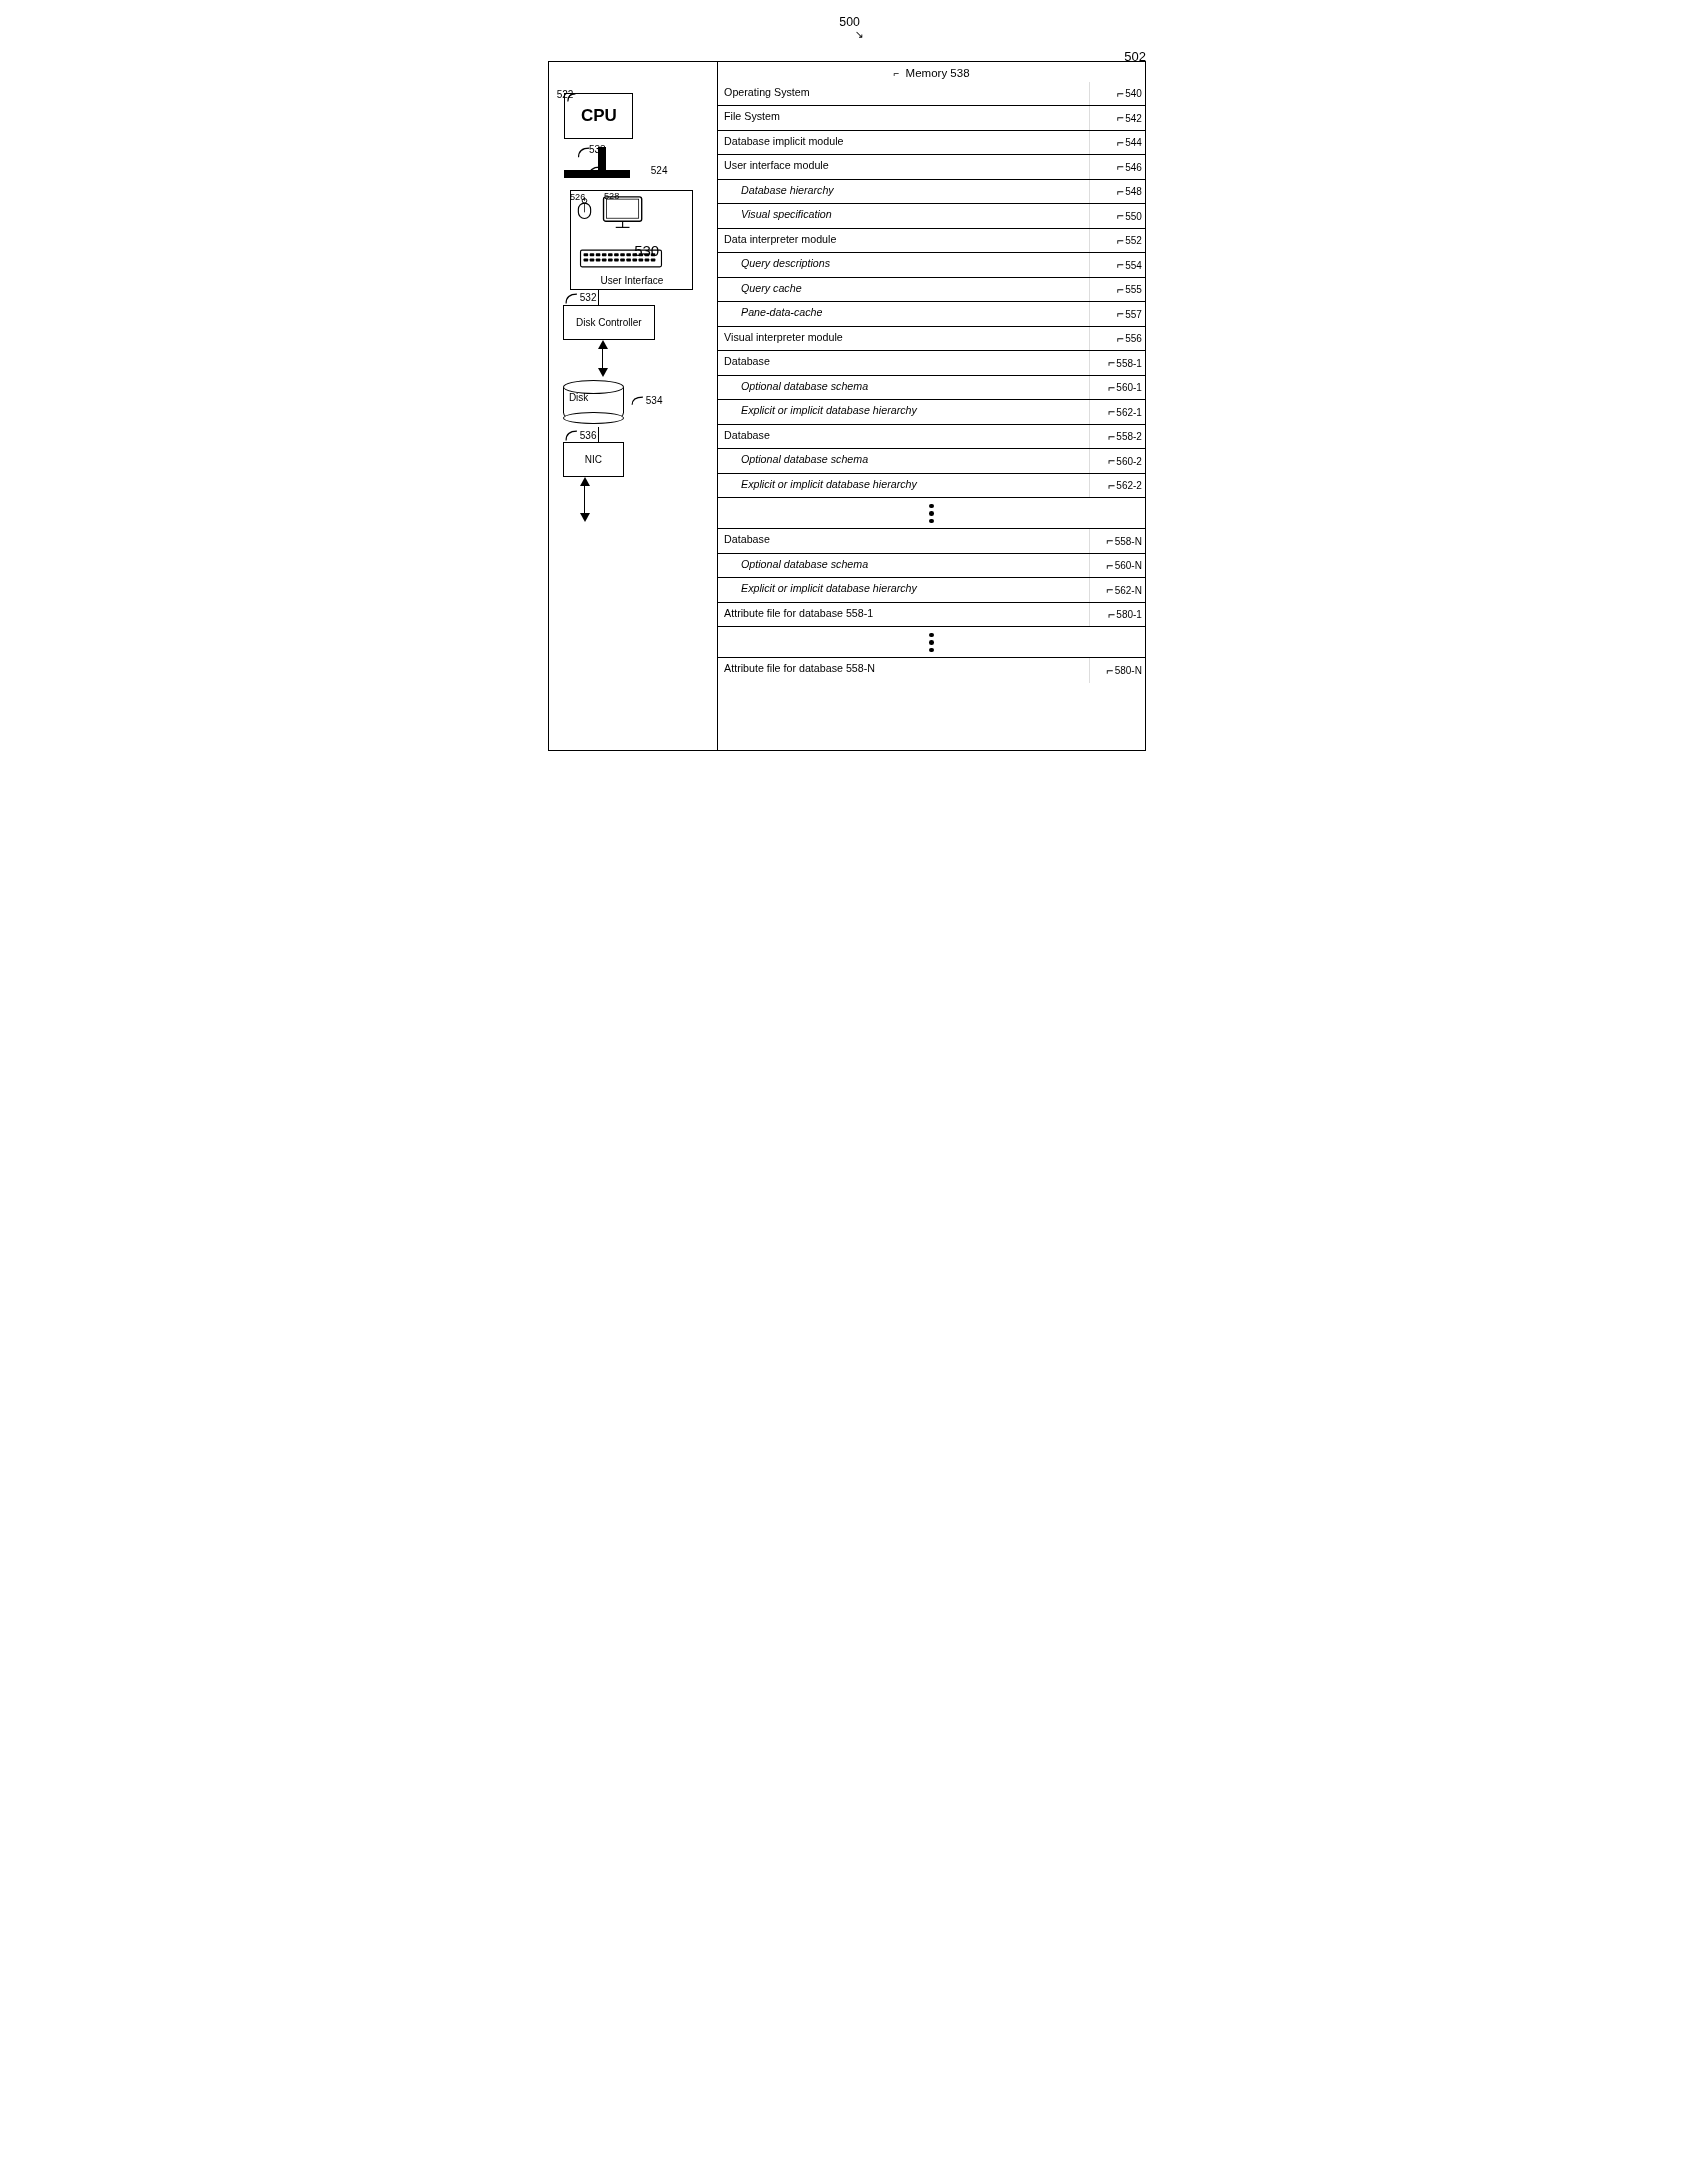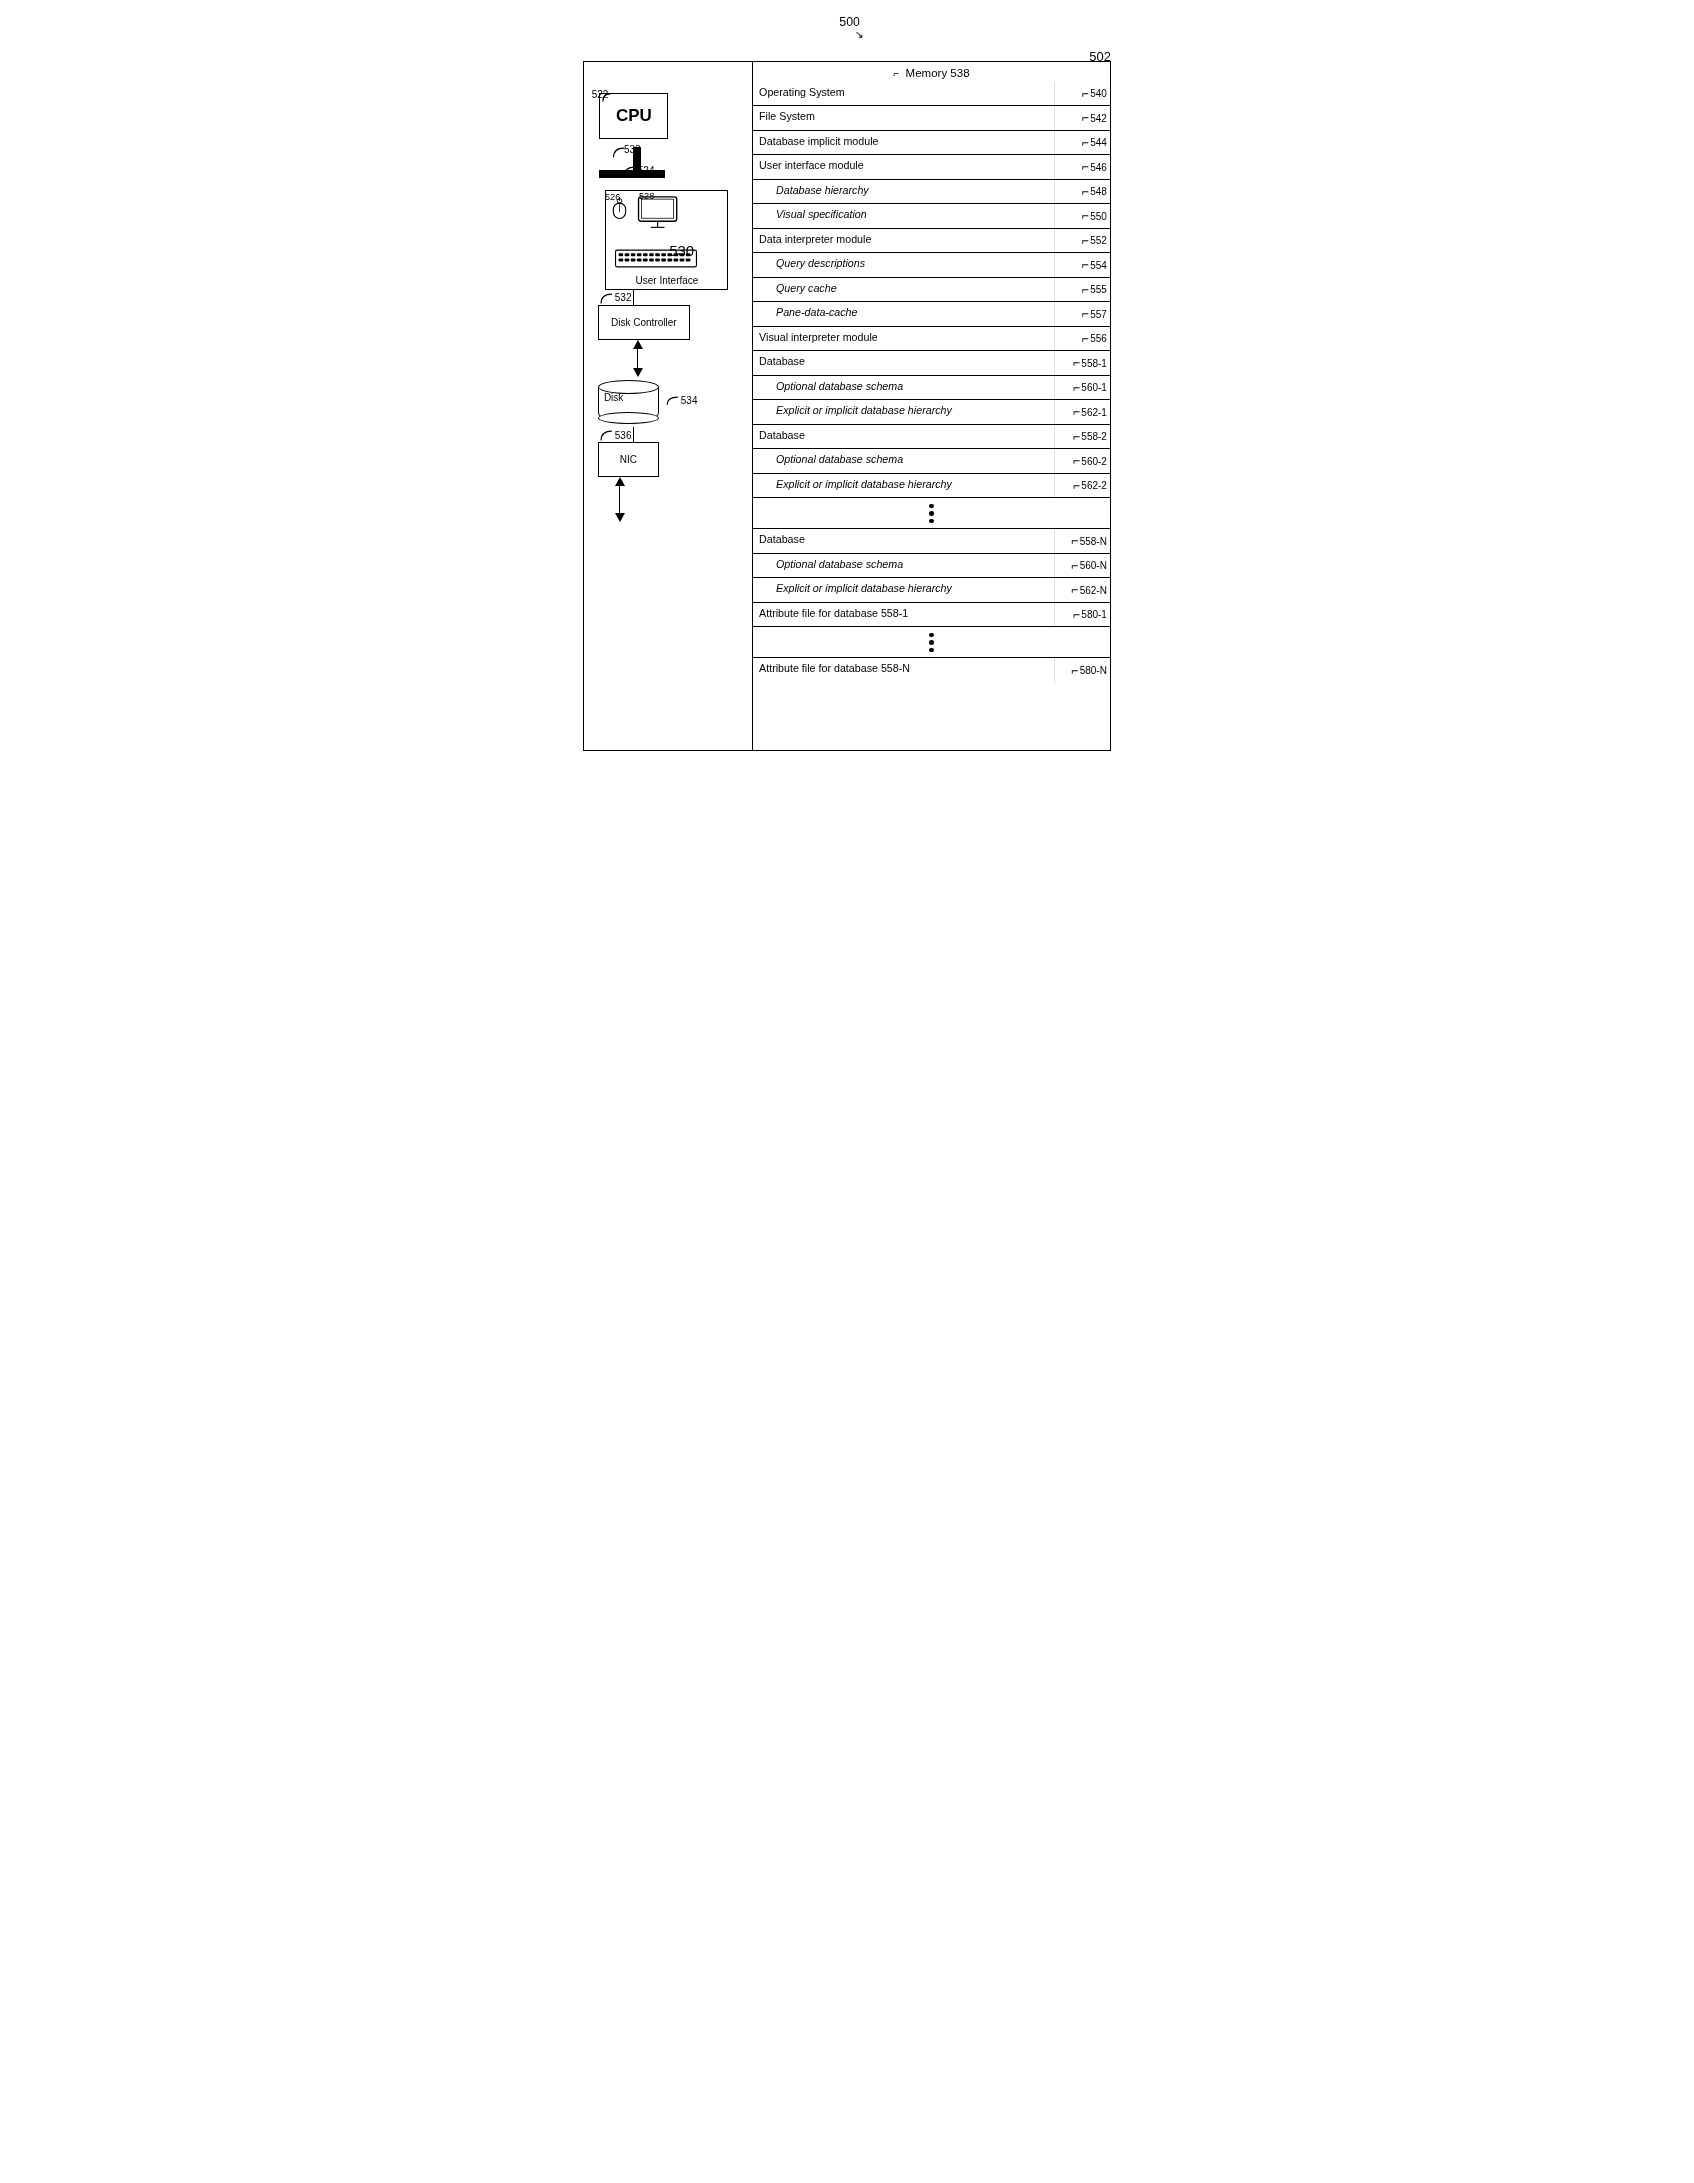--- a/index.html
+++ b/index.html
@@ -7,21 +7,21 @@
       background: #fff;
       font-family: Arial, sans-serif;
       font-size: 11.5px;
       display: flex;
       justify-content: center;
       align-items: flex-start;
       padding: 15.3px;
       min-height: 100vh;
     }
     .page-wrapper {
-      width: 528px;
+      width: 598px;
       position: relative;
       padding-top: 46px;
     }
 
     
     .main-box {
       border: 1.5px solid #000;
       display: flex;
       flex-direction: row;
       min-height: 690px;
@@ -238,21 +238,21 @@
         </div>
       </div>
 
       <div style="display:flex;flex-direction:row;align-items:center;margin-left:7.7px;">
         <div style="width:4.6px;height:7.7px;background:#000;"></div>
         <div style="width:61px;height:7.7px;background:#000;"></div>
       </div>
 
       <div style="position:relative;margin-top:0;margin-left:6.1px;width:127px;">
 
-        <div style="position:absolute;top:-14px;left:23px;font-size:10px;display:flex;align-items:center;">
+        <div style="position:absolute;top:-14px;left:23px;font-size:10px;display:flex;align-items:center;gap:48px;">
           <svg width="17" height="14" viewBox="0 0 22 18">
             <path d="M4,16 Q4,4 18,4" stroke="#000" fill="none" stroke-width="1.5"></path>
           </svg>
           <span>524</span>
         </div>
 
         <div class="ui-section">
 
           <div style="position:absolute;top:6.1px;left:4.6px;">
             <svg width="17" height="23" viewBox="0 0 22 30">

